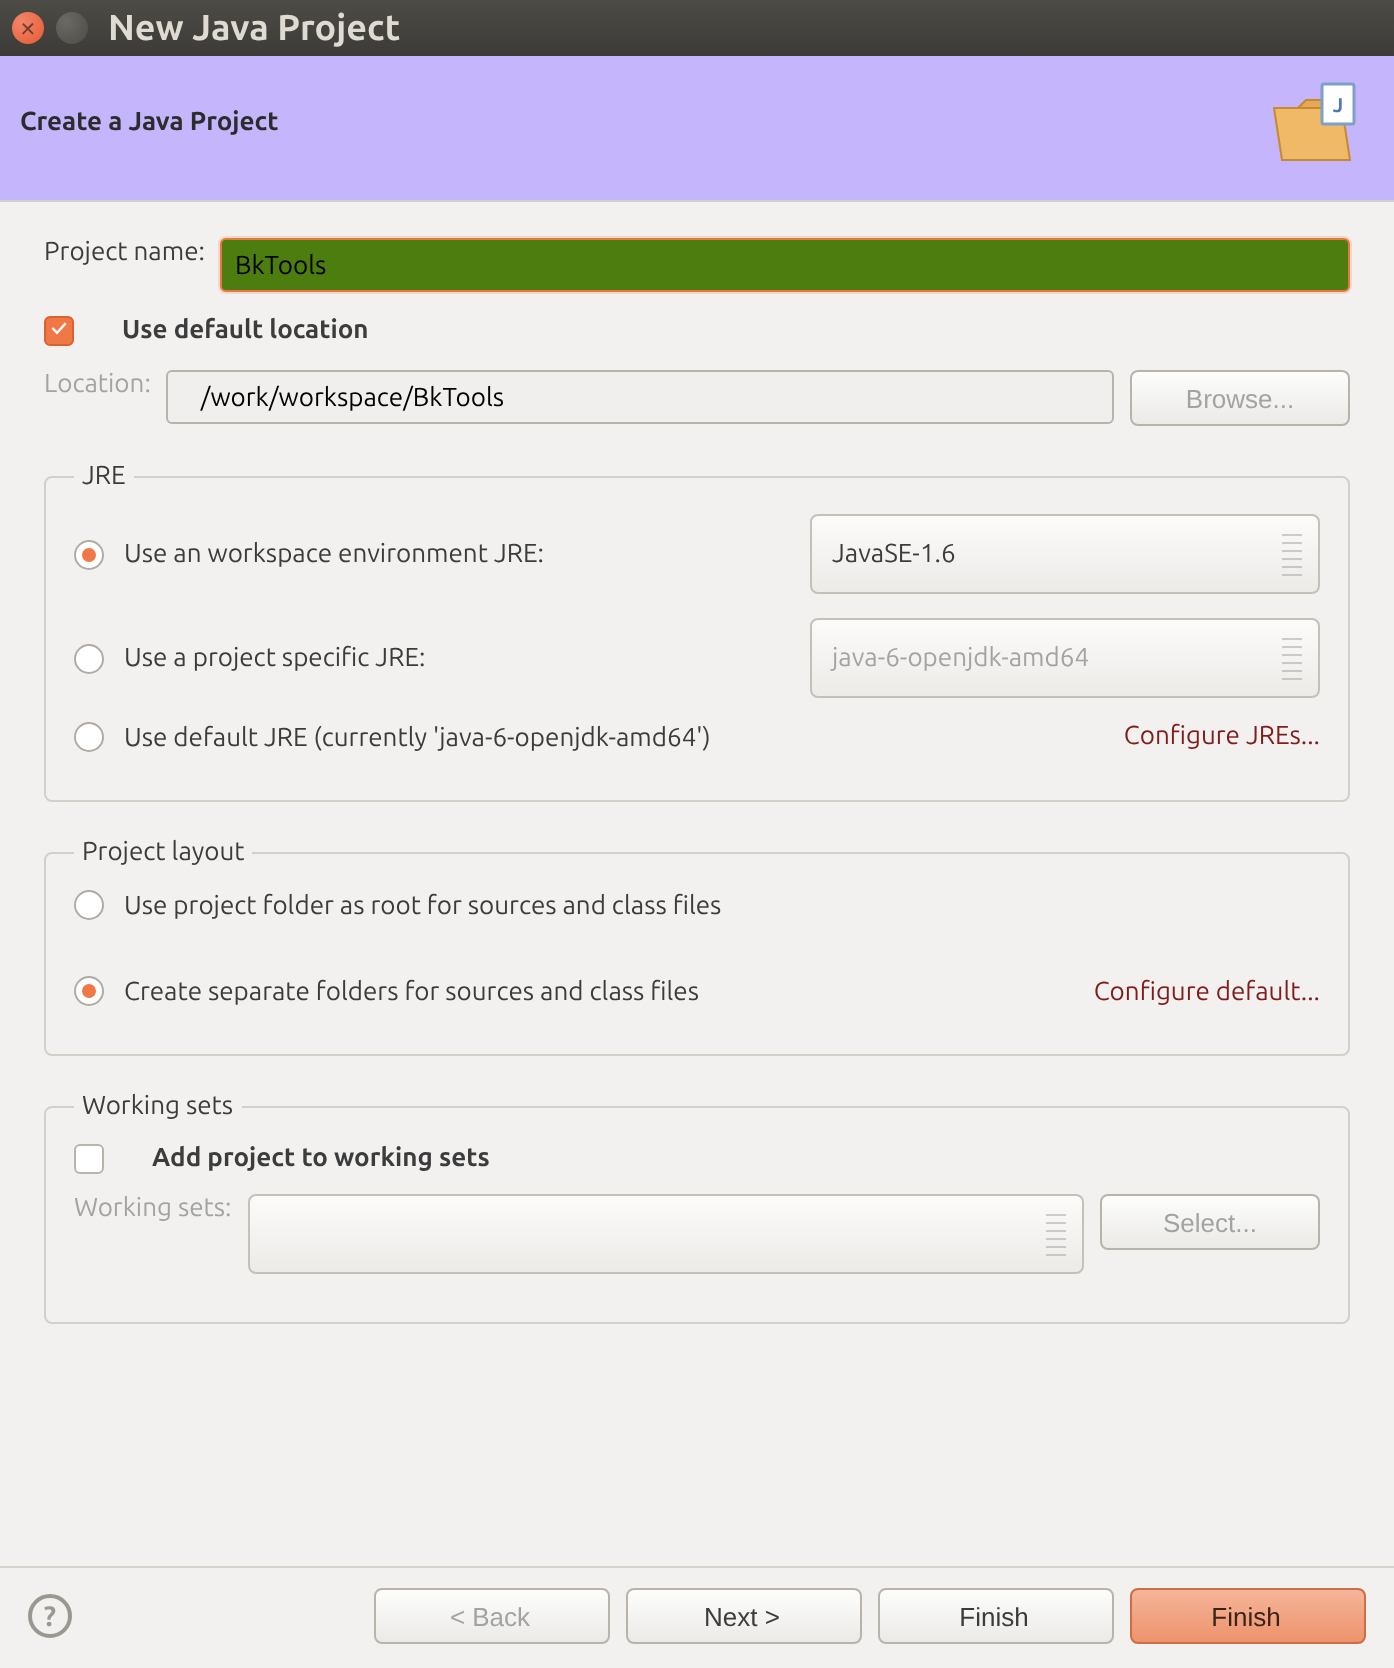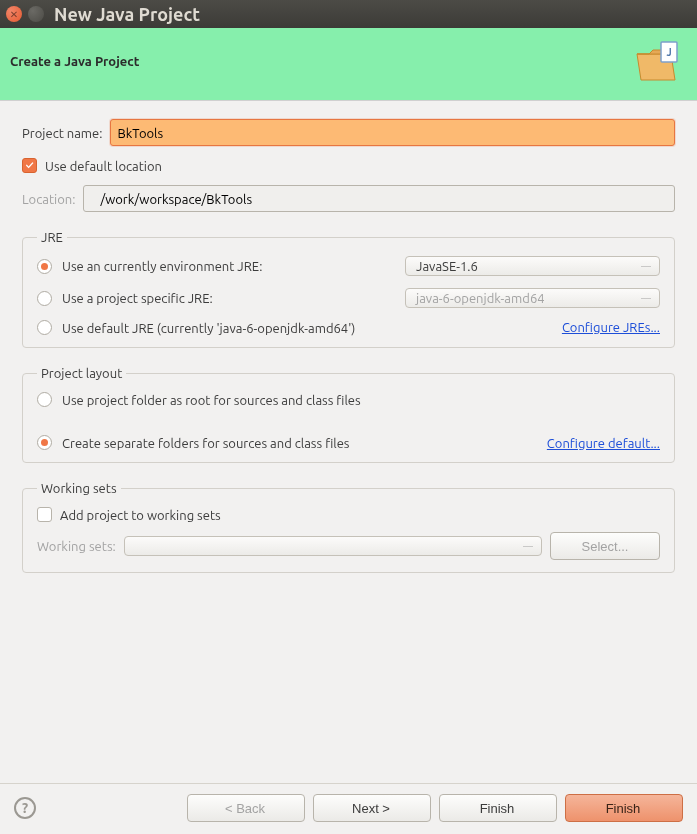--- a/index.html
+++ b/index.html
@@ -5,58 +5,58 @@
     * { box-sizing: border-box; margin: 0; padding: 0; }
     body { font-family: "Ubuntu", "Segoe UI", sans-serif; font-size: 13px; color: #3c3c3c; background: #f2f1f0; width: 697px; height: 834px; overflow: hidden; }
     
     .titlebar { background: linear-gradient(to bottom, #4c4b46, #3c3b37); height: 28px; display: flex; align-items: center; padding: 0 6px; }
     .titlebar-controls { display: flex; gap: 6px; margin-right: 10px; }
     .tb-btn { width: 16px; height: 16px; border-radius: 50%; display: flex; align-items: center; justify-content: center; font-size: 10px; color: rgba(0,0,0,0.5); }
     .tb-close { background: radial-gradient(circle at 30% 30%, #f28568, #e55b32); }
     .tb-min { background: radial-gradient(circle at 30% 30%, #6b6a65, #4c4b46); }
     .titlebar-title { color: #dfdbd2; font-weight: bold; font-size: 18px; }
 
-    .header { background: #86efac; padding: 12px 16px 12px 10px; display: flex; justify-content: space-between; align-items: center; border-bottom: 1px solid #d0d0d0; }
+    .header { background: #c4b5fd; padding: 12px 16px 12px 10px; display: flex; justify-content: space-between; align-items: center; border-bottom: 1px solid #d0d0d0; }
     .header-text h1 { font-size: 13px; font-weight: bold; margin-bottom: 6px; color: #2c2c2c; }
     .header-text p { font-size: 13px; color: #4a4a4a; }
     .header-icon { width: 48px; height: 48px; }
 
     .content { padding: 18px 22px 12px 22px; }
 
-    .row { display: flex; align-items: center; margin-bottom: 12px; gap: 8px; }
+    .row { display: flex; margin-bottom: 12px; gap: 8px; }
     .row-label { white-space: nowrap; color: #3c3c3c; }
     .row-label.disabled { color: #a3a3a3; }
     
-    .text-input { flex: 1; height: 27px; padding: 3px 6px; border: 1px solid #b8b4ab; border-radius: 3px; background: #fdba74; font-size: 13px; font-family: inherit; }
+    .text-input { flex: 1; height: 27px; padding: 3px 6px; border: 1px solid #b8b4ab; border-radius: 3px; background: #4d7c0f; font-size: 13px; font-family: inherit; }
     .text-input.highlight { border: 1px solid #e77641; box-shadow: 0 0 0 1px rgba(231,118,65,0.2); }
     .text-input:disabled { background: #f0efed; color: #000000; padding-left: 16px; }
 
-    .checkbox-row { display: flex; align-items: flex-end; gap: 8px; margin-bottom: 12px; }
+    .checkbox-row { display: flex; align-items: flex-start; gap: 24px; margin-bottom: 12px; font-weight: bold; }
     .checkbox { width: 15px; height: 15px; border: 1px solid #b8b4ab; border-radius: 3px; background: #fff; display: inline-flex; align-items: center; justify-content: center; }
     .checkbox.checked { background: #f07746; border-color: #d8632f; }
     .checkbox.checked::after { content: "✓"; color: #fff; font-size: 11px; font-weight: bold; line-height: 1; }
 
     .btn { height: 28px; padding: 0 14px; border: 1px solid #b8b4ab; border-radius: 4px; background: linear-gradient(to bottom, #fdfdfc, #ebeae7); font-size: 13px; color: #3c3c3c; cursor: pointer; min-width: 110px; }
     .btn:disabled { color: #a3a3a3; cursor: default; }
     .btn.primary { background: linear-gradient(to bottom, #f5b59a, #ee926c); border-color: #cd6f45; color: #3a2418; }
 
-    fieldset { border: 1px solid #d3d0ca; border-radius: 4px; padding: 12px 14px 12px 14px; margin-top: 18px; }
+    fieldset { border: 1px solid #d3d0ca; border-radius: 4px; padding: 12px 14px 24px 14px; margin-top: 18px; }
     legend { padding: 0 4px; color: #3c3c3c; font-size: 13px; }
 
     .radio-row { display: flex; align-items: center; margin-bottom: 12px; gap: 10px; }
     .radio-row:last-child { margin-bottom: 0; }
     .radio { width: 15px; height: 15px; border: 1px solid #b0aca3; border-radius: 50%; background: #fff; display: inline-flex; align-items: center; justify-content: center; flex-shrink: 0; }
     .radio.selected::after { content: ""; width: 7px; height: 7px; border-radius: 50%; background: #f07746; }
     .radio-label { flex: 1; color: #3c3c3c; }
     
-    .dropdown { height: 20px; border: 1px solid #c5c1b8; border-radius: 4px; background: linear-gradient(to bottom, #fcfbfa, #ecebe8); padding: 0 24px 0 10px; display: flex; align-items: center; min-width: 255px; position: relative; font-size: 13px; color: #3c3c3c; }
+    .dropdown { height: 40px; border: 1px solid #c5c1b8; border-radius: 4px; background: linear-gradient(to bottom, #fcfbfa, #ecebe8); padding: 0 24px 0 10px; display: flex; align-items: center; min-width: 255px; position: relative; font-size: 13px; color: #3c3c3c; }
     .dropdown.disabled { color: #a3a3a3; }
     .dropdown::after { content: ""; position: absolute; right: 8px; top: 6px; bottom: 6px; width: 10px; background: repeating-linear-gradient(to bottom, transparent 0, transparent 3px, #8a8a8a 3px, #8a8a8a 4px); opacity: 0.4; }
     .dropdown.full { flex: 1; min-width: 0; }
-    .link { color: #1d4ed8; text-decoration: underline; cursor: pointer; font-size: 13px; }
+    .link { color: #7f1d1d; cursor: pointer; font-size: 13px; }
     .jre-last-row { display: flex; align-items: flex-start; justify-content: space-between; }
     .pl-last-row { display: flex; align-items: center; justify-content: space-between; margin-top: 28px; }
 
     .footer { position: absolute; bottom: 0; left: 0; right: 0; padding: 10px 14px 12px 14px; border-top: 1px solid #d6d3cc; display: flex; align-items: center; background: #f2f1f0; }
     .help-icon { width: 22px; height: 22px; border: 2px solid #9b9892; border-radius: 50%; display: flex; align-items: center; justify-content: center; color: #9b9892; font-weight: bold; font-size: 14px; }
     .footer-btns { margin-left: auto; display: flex; gap: 8px; }
     .footer-btns .btn { min-width: 118px; padding-left: 12px; }
   </style>
 </head>
 <body>
@@ -91,27 +91,28 @@
   </div>
 
   <div class="checkbox-row">
     <span class="checkbox checked"></span>
     <span>Use default location</span>
   </div>
 
   <div class="row">
     <span class="row-label disabled">Location:</span>
     <input type="text" class="text-input" disabled="" value="/work/workspace/BkTools" style="">
+    <button class="btn" disabled="">Browse...</button>
   </div>
 
   <fieldset>
     <legend>JRE</legend>
     <div class="radio-row">
       <span class="radio selected"></span>
-      <span class="radio-label">Use an currently environment JRE:</span>
+      <span class="radio-label">Use an workspace environment JRE:</span>
       <div class="dropdown">
           <span>JavaSE-1.6</span>
         </div>
     </div>
     <div class="radio-row">
       <span class="radio"></span>
       <span class="radio-label">Use a project specific JRE:</span>
       <div class="dropdown disabled">
           <span>java-6-openjdk-amd64</span>
         </div>

